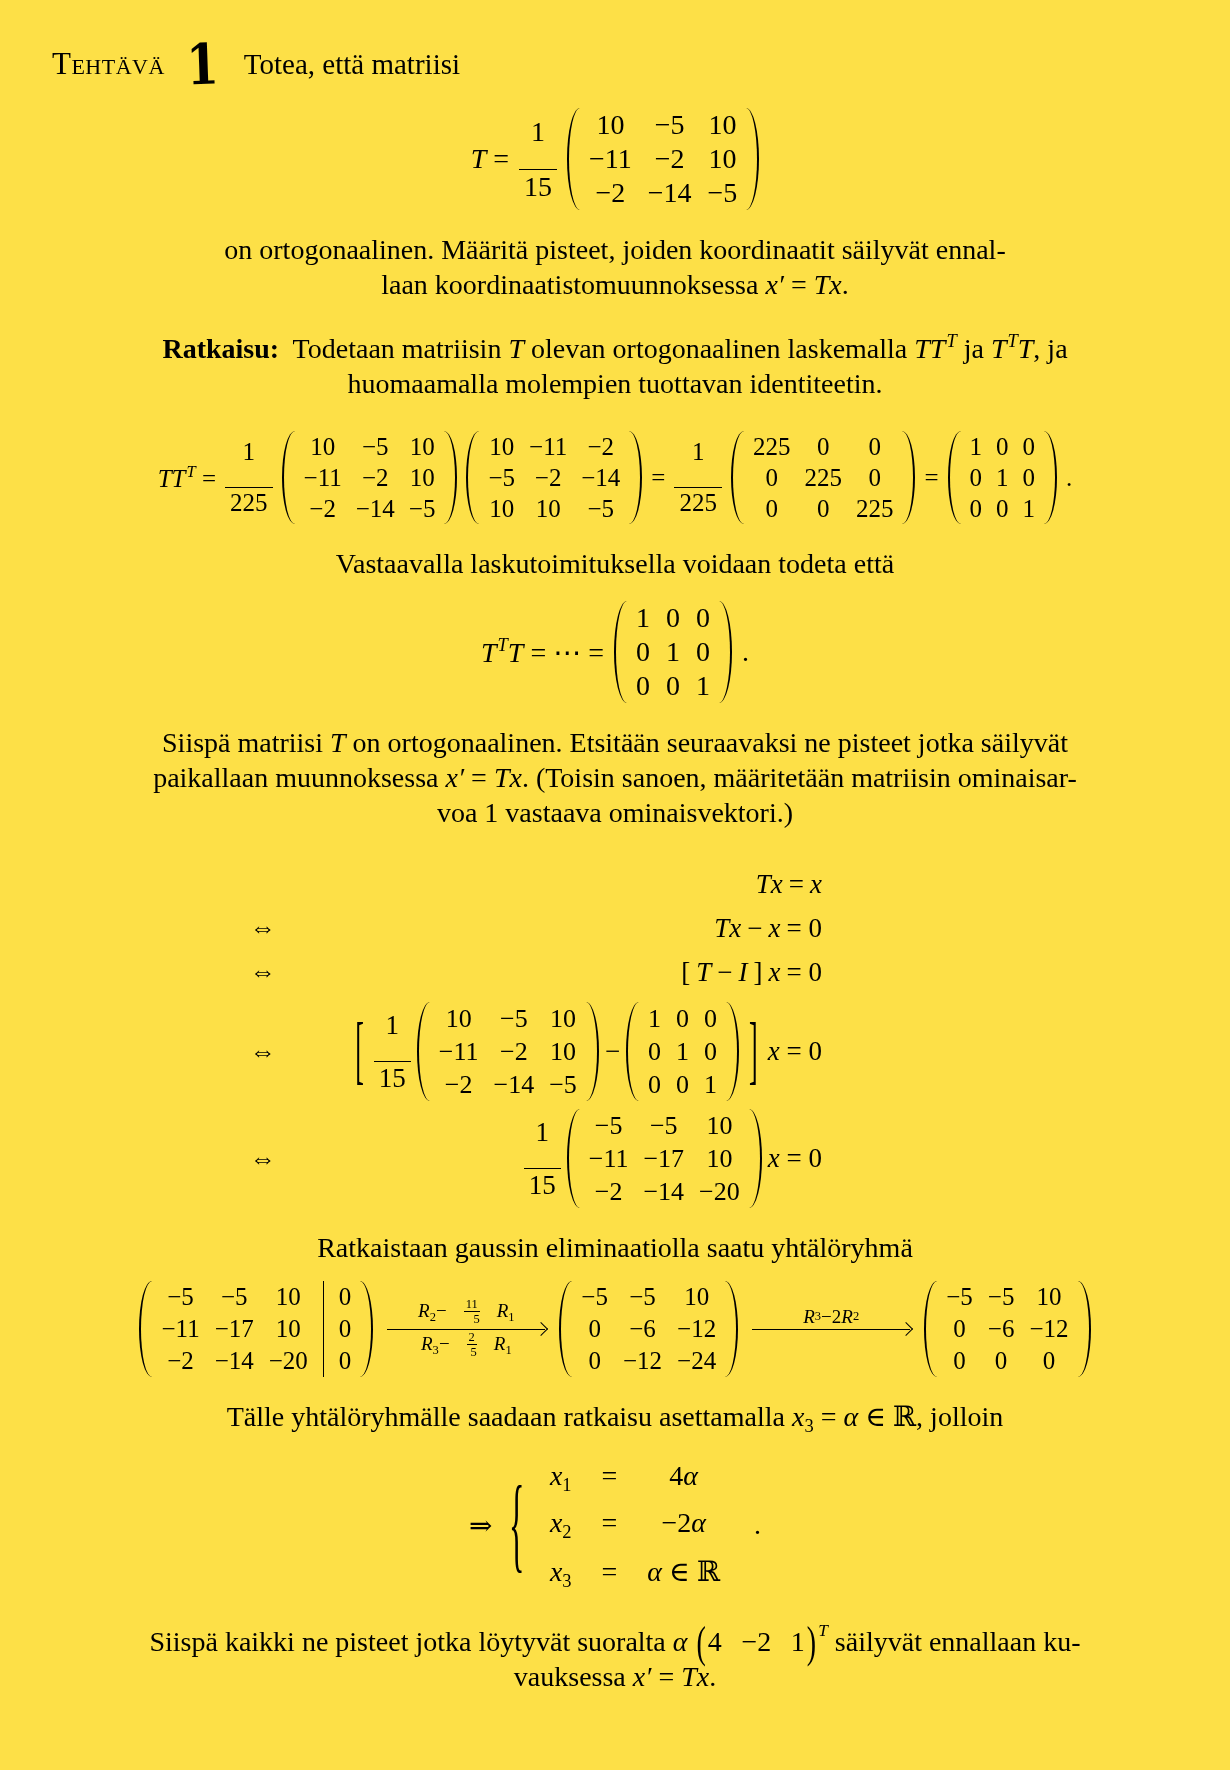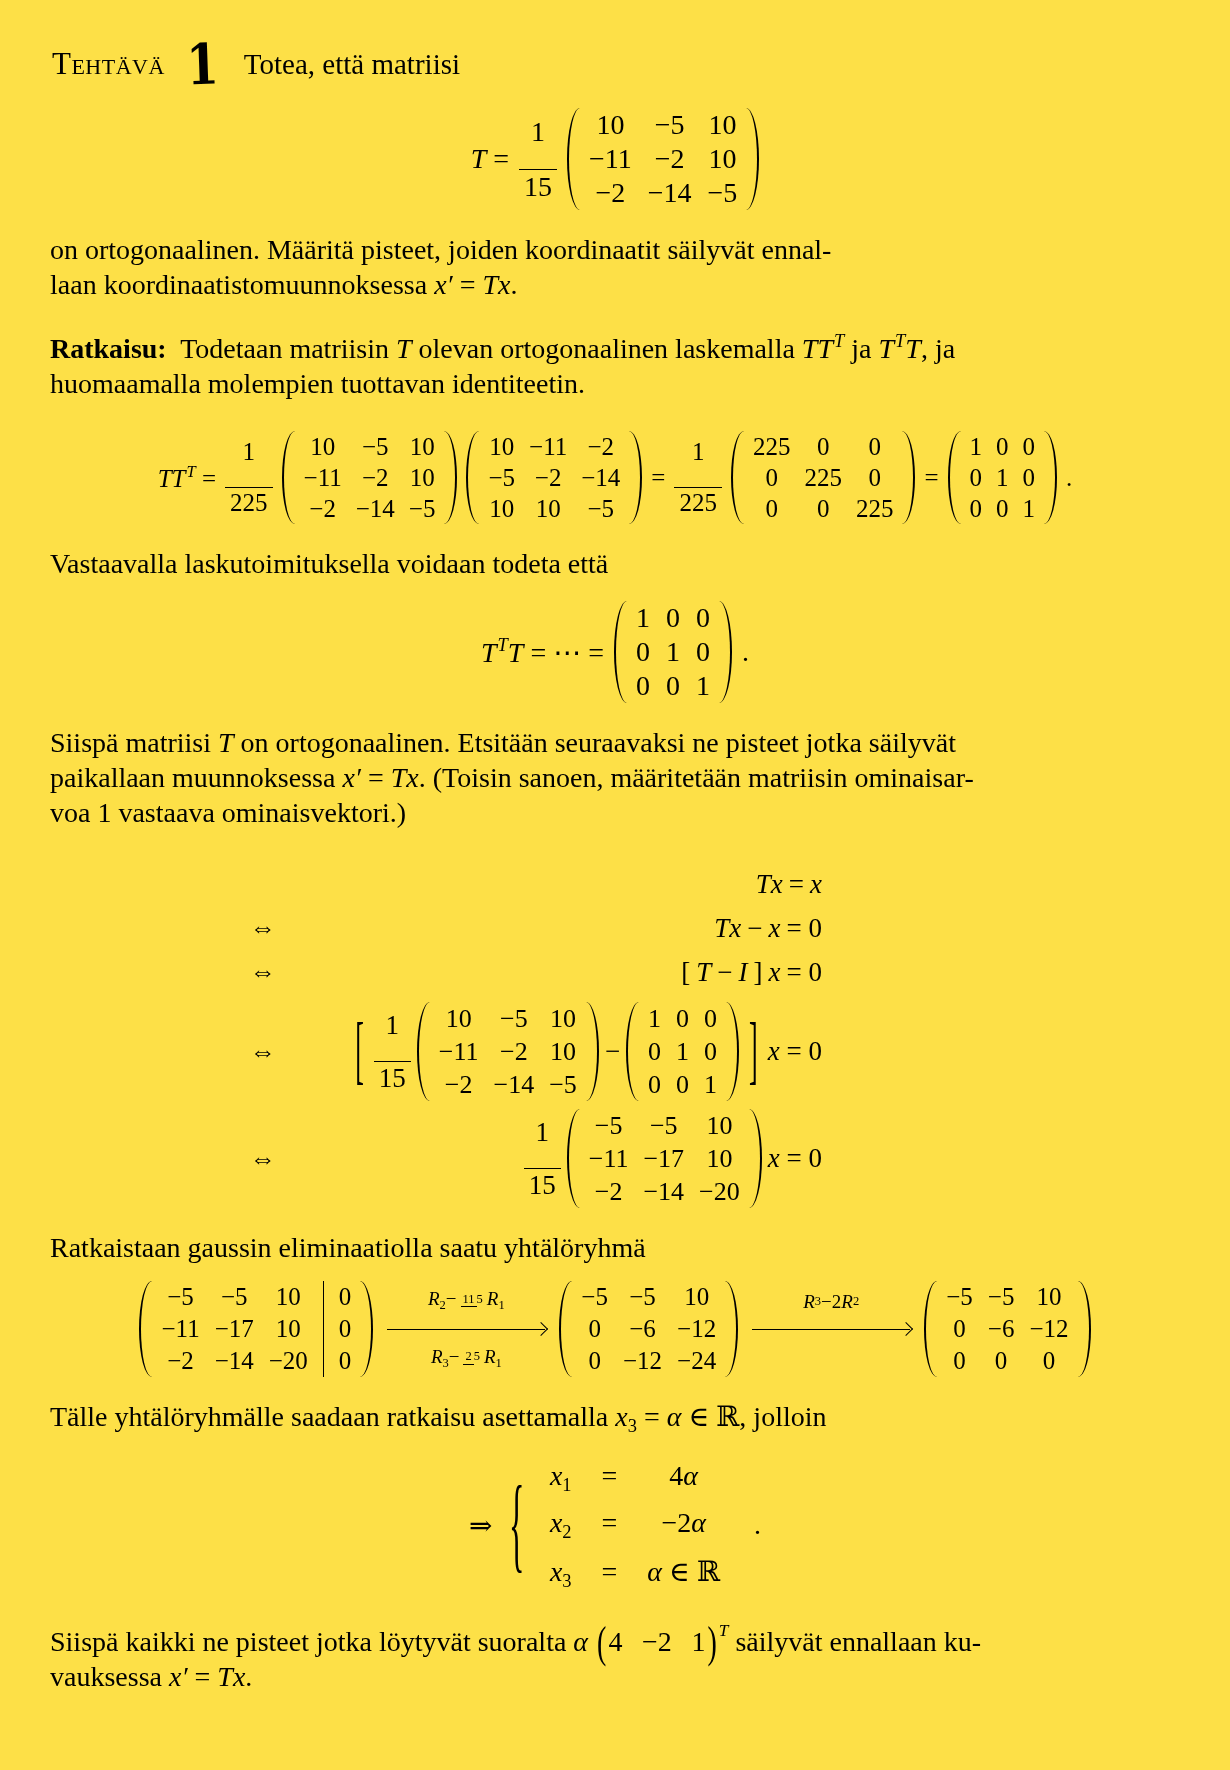--- a/index.html
+++ b/index.html
@@ -28,47 +28,47 @@
   .pmat { display:inline-flex; align-items:center; }
   .matrix { display:inline-grid; column-gap:16px; line-height:34px; text-align:center; row-gap:0; }
   .lp { width:13px; align-self:stretch; border-left:2.4px solid #000;
         border-radius:100% 0 0 100% / 50% 0 0 50%; margin-right:9px; }
   .rp { width:13px; align-self:stretch; border-right:2.4px solid #000;
         border-radius:0 100% 100% 0 / 0 50% 50% 0; margin-left:9px; }
   .mcell.aug { border-left:1.6px solid #000; align-self:stretch; display:flex;
                align-items:center; justify-content:center; padding-left:15px; }
 
   .para { margin-top:22px; line-height:35px; }
-  .pline { display:block; white-space:pre; }
+  .pline { display:block; white-space:pre;text-align:center; }
 
   .eq1 { margin-top:16px; gap:10px; }
   .eq2 { margin-top:30px; font-size:25px; gap:9px; }
   .eq2 .matrix { line-height:31px; column-gap:14px; }
   .eq2 .frac .fd { border-top:1.5px solid #000; }
   .eq3 { margin-top:20px; gap:10px; }
 
   .chain { margin-top:32px; width:772px; }
   .crow { position:relative; display:flex; align-items:center; min-height:44px; }
   .crow .iff { position:absolute; left:200px; font-size:26px; }
   .ceq { margin-left:auto; display:inline-flex; align-items:center; gap:6px; font-size:27px; }
   .crow.tall { margin:8px 0; }
   .chain .matrix { line-height:33px; column-gap:15px; font-size:26px; }
   .bbk { display:inline-block; transform:scaleY(2.9); font-size:26px; margin:0 4px; }
 
   .rowred { margin-top:16px; display:flex; align-items:center; justify-content:center;
             font-size:25px; gap:10px; }
   .rowred .matrix { line-height:32px; column-gap:15px; }
-  .rarr { display:flex; flex-direction:column; align-items:center; gap:16px; margin:0 4px; }
+  .rarr { display:flex; flex-direction:column; align-items:center; gap:1px; margin:0 4px; }
   .lbl { font-size:19px; display:inline-flex; align-items:center; white-space:pre; }
   .lbl.ghost { visibility:hidden; height:22px; }
   .aline { width:158px; height:0; border-top:1.6px solid #000; position:relative; }
   .aline::after { content:""; position:absolute; right:-1px; top:-5.4px; width:9px; height:9px;
                   border-top:1.7px solid #000; border-right:1.7px solid #000; transform:rotate(45deg); }
-  .sfrac { display:inline-flex; align-items:flex-start; font-size:12.5px;
-           line-height:1.15; margin:0 4px; transform:translateY(-1px); }
+  .sfrac { display:inline-flex; flex-direction:column; align-items:flex-end; font-size:12.5px;
+           line-height:1.15; margin:0 17px; transform:translateY(-1px); }
   .sfrac .sn { border-bottom:1px solid #000; padding:0 2px; }
 
   .sys { margin-top:16px; display:flex; align-items:center; justify-content:center; gap:6px; }
   .brace { display:inline-block; transform:scale(1.15,3.8); margin:0 20px 0 12px; }
   .sys-grid { display:grid; grid-template-columns:auto auto auto; column-gap:30px; row-gap:12px;
               align-items:baseline; justify-items:center; }
   .sys-period { margin-left:28px; }
 
   
   .mi { font-style:italic; }

